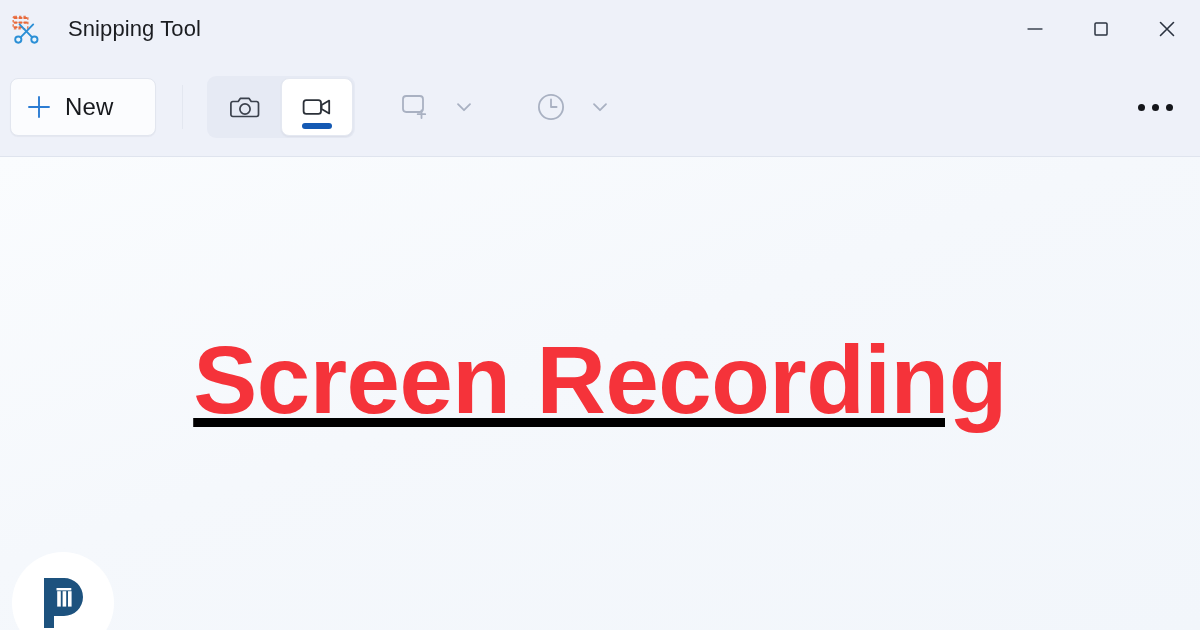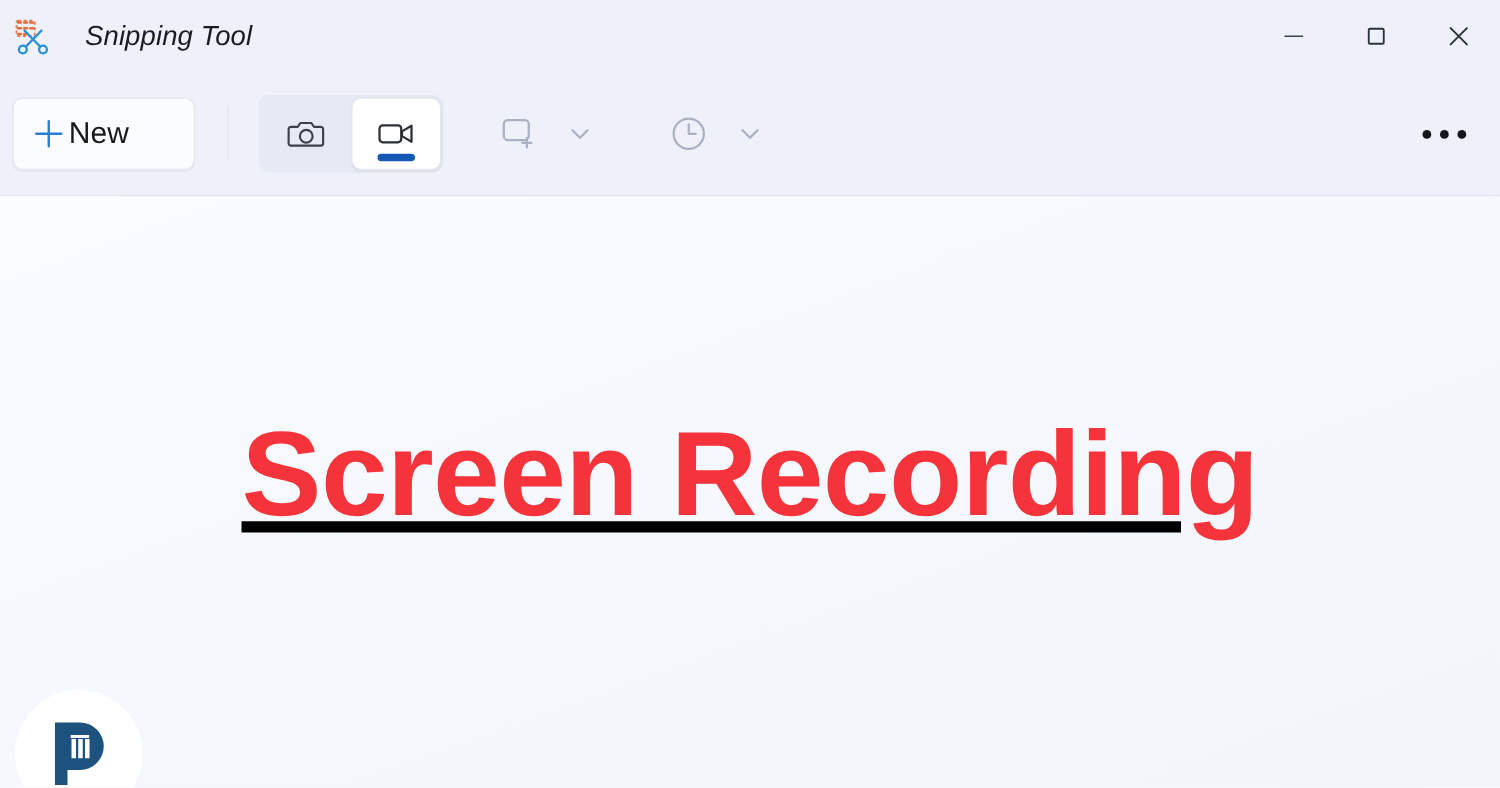--- a/index.html
+++ b/index.html
@@ -35,21 +35,20 @@
   }
   .app-icon svg { display:block; width:34px; height:34px; }
 
   .app-title {
     margin-left:26px;
     font-size:22px;
     color:#1b1d21;
     letter-spacing:0.1px;
     font-weight:400;
     white-space:nowrap;
-    font-style:italic;
   }
 
   .win-controls {
     margin-left:auto;
     display:flex;
     align-items:stretch;
     height:58px;
   }
   .win-btn {
     width:66px;
@@ -75,21 +74,21 @@
     margin-left:10px;
     height:58px;
     min-width:146px;
     padding:0 22px 0 14px;
     background:#fbfcfe;
     border:1px solid #e2e6ef;
     border-radius:8px;
     box-shadow:0 1px 1px rgba(16,24,40,0.045);
     display:flex;
     align-items:center;
-    gap:2px;
+    gap:12px;
     cursor:pointer;
   }
   .plus-icon { width:28px; height:28px; flex:0 0 28px; }
   .plus-icon svg { display:block; }
   .new-label {
     font-size:24px;
     color:#17191d;
     font-weight:400;
     letter-spacing:0.1px;
   }

